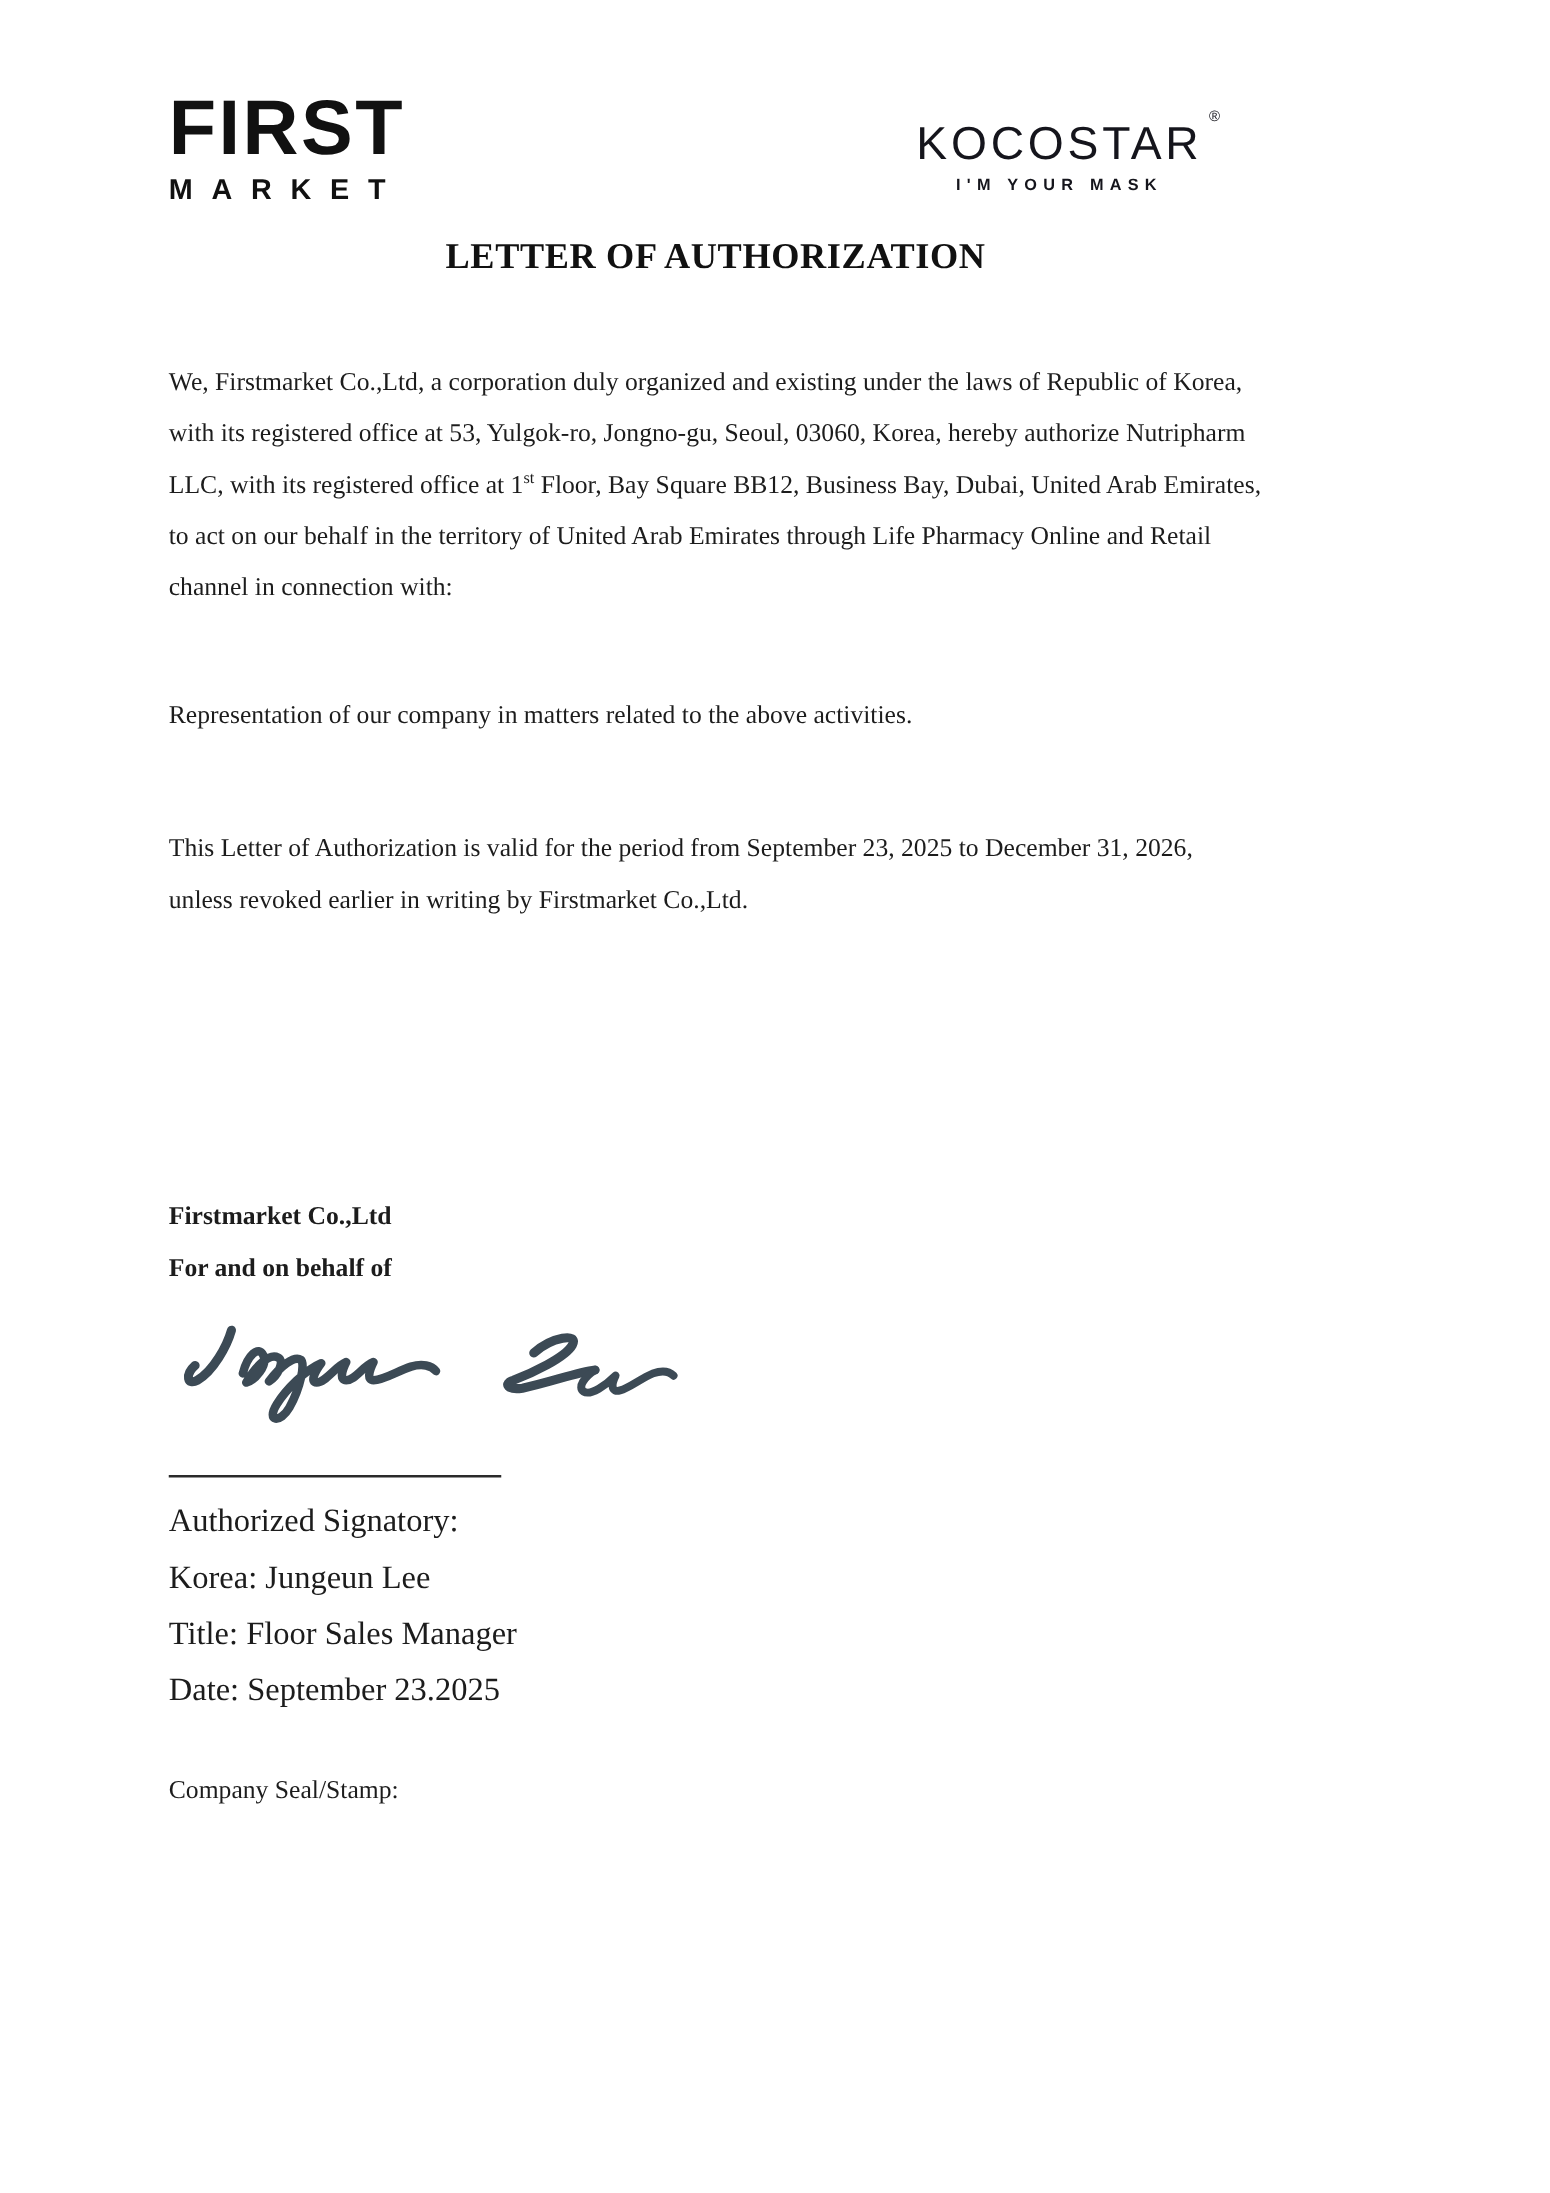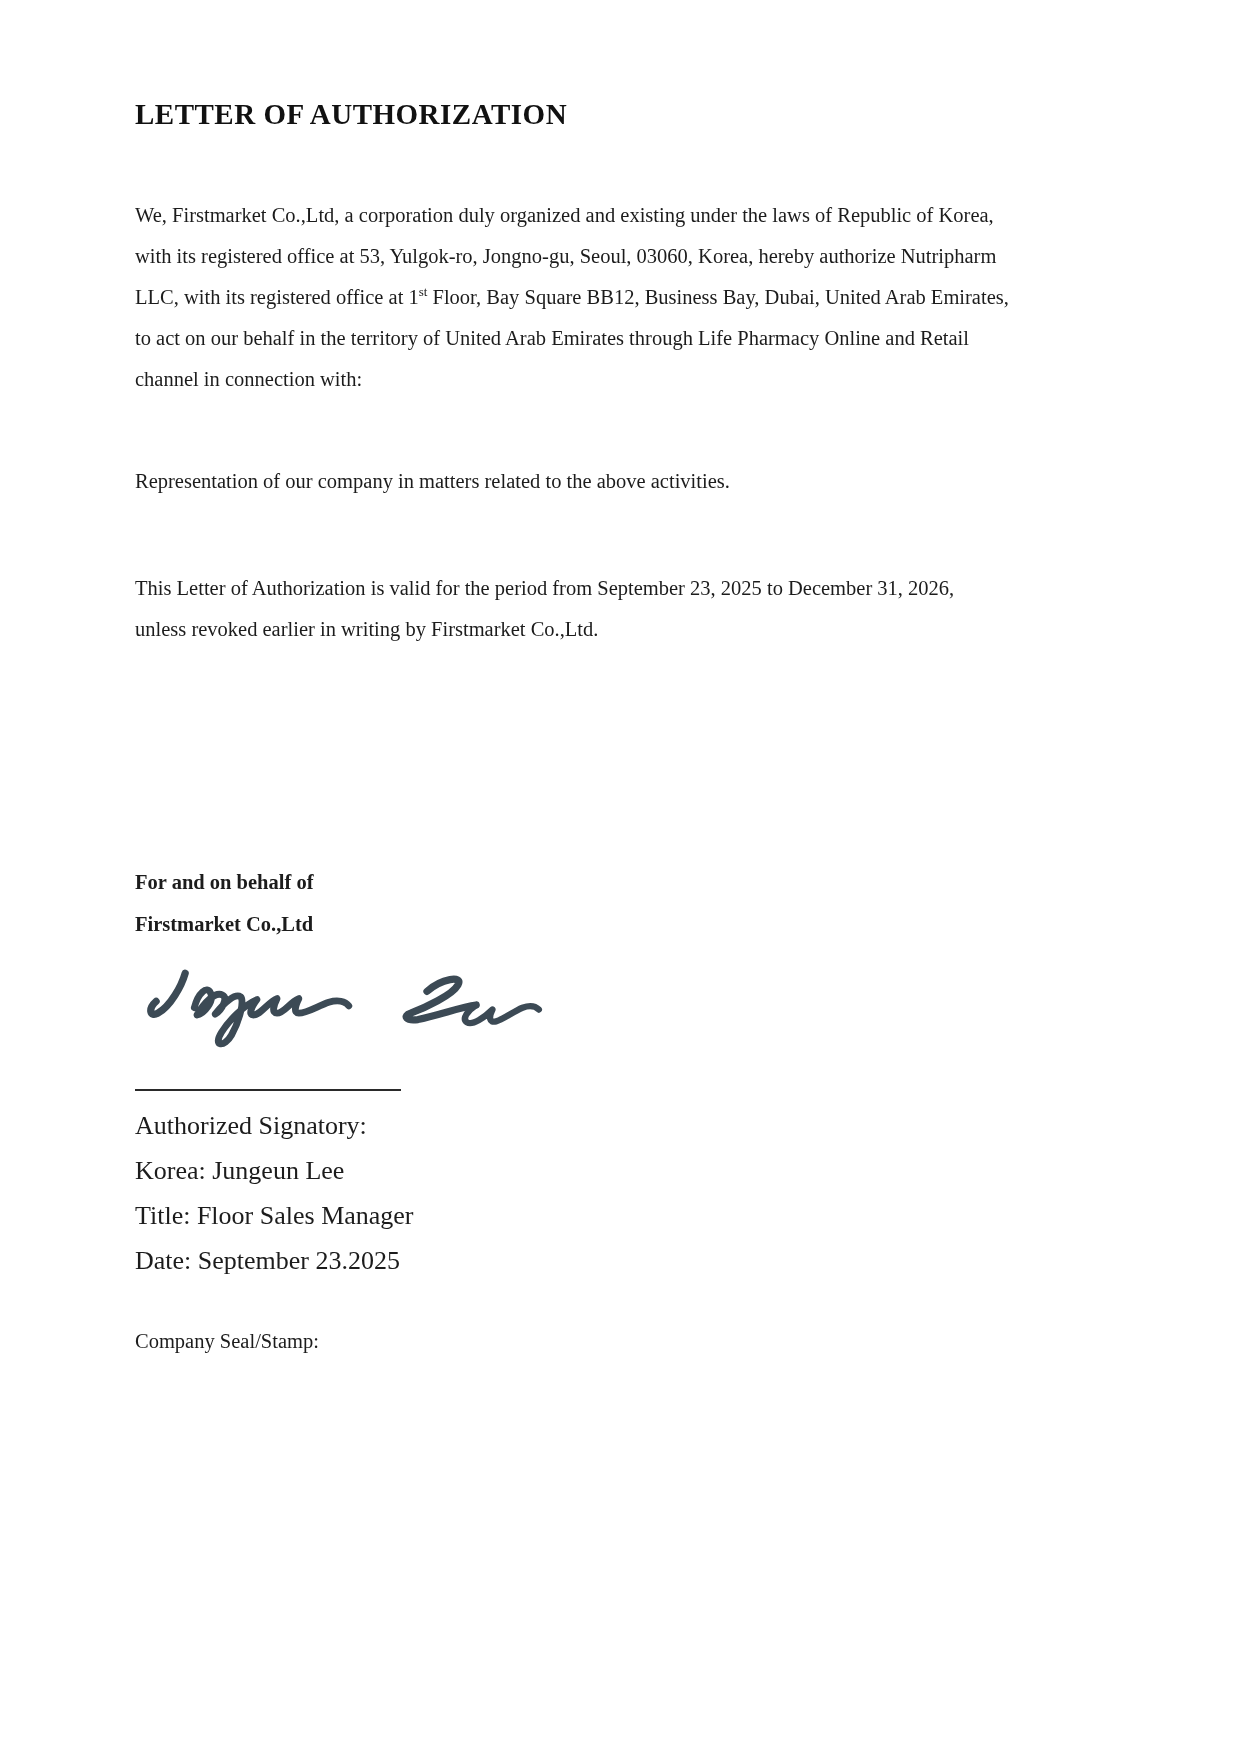--- a/index.html
+++ b/index.html
@@ -67,21 +67,21 @@
     font-weight: 600;
     font-size: 13px;
     letter-spacing: 5px;
     color: #15151c;
     margin-top: 4px;
   }
 
   
   .doc-title {
     margin-top: 26px;
-    text-align: left;
+    text-align: center;
     font-weight: 700;
     font-size: 29px;
     letter-spacing: 0.5px;
     color: #111;
   }
 
   
   .para {
     font-size: 20.5px;
     line-height: 41px;
@@ -118,34 +118,47 @@
   .seal-label {
     margin-top: 47px;
     font-size: 20.5px;
   }
 </style>
 </head>
 <body>
 
 <div class="page">
 
+  <div class="header">
+    <div class="fm-logo">
+      <div class="fm-first">FIRST</div>
+      <div class="fm-market">MARKET</div>
+    </div>
+    <div class="kc-logo">
+      <span class="kc-word-row">
+        <span class="kc-word">KOCOSTAR</span>
+        <span class="kc-reg">®</span>
+      </span>
+      <div class="kc-tagline">I'M YOUR MASK</div>
+    </div>
+  </div>
 
   <h1 class="doc-title">LETTER OF AUTHORIZATION</h1>
 
   <p class="para intro"><span>We, Firstmarket Co.,Ltd, a corporation duly organized and existing under the laws of Republic of Korea, with its registered office at 53, Yulgok-ro, Jongno-gu, Seoul, 03060, Korea, hereby authorize Nutripharm LLC, with its registered office at 1</span><sup>st</sup><span> Floor, Bay Square BB12, Business Bay, Dubai, United Arab Emirates, to act on our behalf in the territory of United Arab Emirates through Life Pharmacy Online and Retail channel in connection with:</span></p>
 
   <div class="activities">
     <p class="para activity">Representation of our company in matters related to the above activities.</p>
   </div>
 
   <p class="para validity">This Letter of Authorization is valid for the period from September 23, 2025 to December 31, 2026, unless revoked earlier in writing by Firstmarket Co.,Ltd.</p>
 
   <div class="behalf">
+    <div>Firstmarket Co.,Ltd</div>
     <div>For and on behalf of</div>
-    <div>Firstmarket Co.,Ltd</div>
   </div>
 
   <div class="signature-wrap" role="img" aria-label="signature">
     <svg width="420" height="100" viewBox="0 0 460 110">
       <g fill="none" stroke-linecap="round" stroke-linejoin="round" stroke="#3c4a55">
 
         <path stroke-width="8" d="M52,20 C48,34 36,56 22,64 C13,69 11,59 20,51"></path>
 
         <path stroke-width="7.5" d="M62,58 C66,42 76,33 80,42 C84,51 73,64 65,66
           C73,52 85,40 93,44 C99,47 93,60 85,65 C95,52 107,42 113,46

